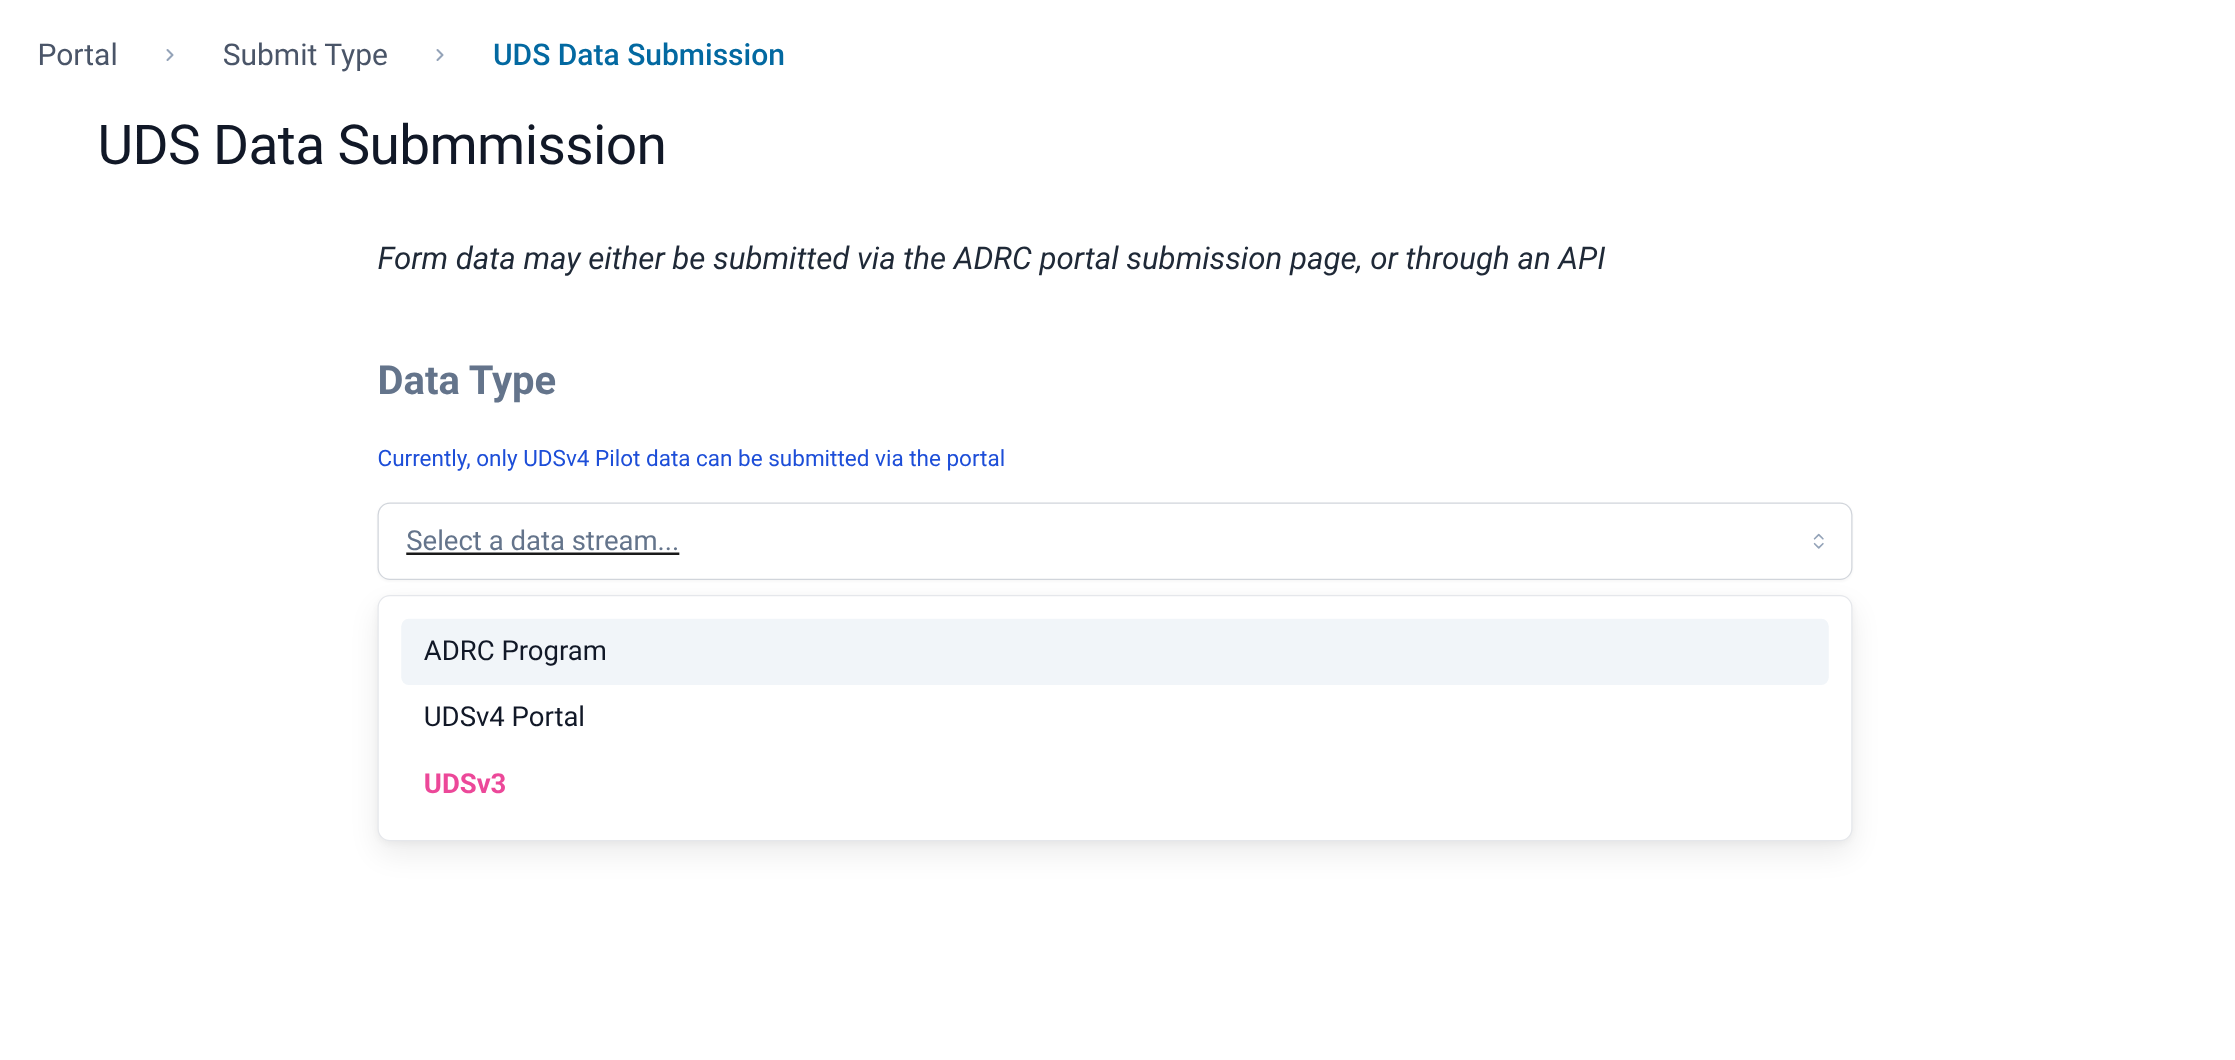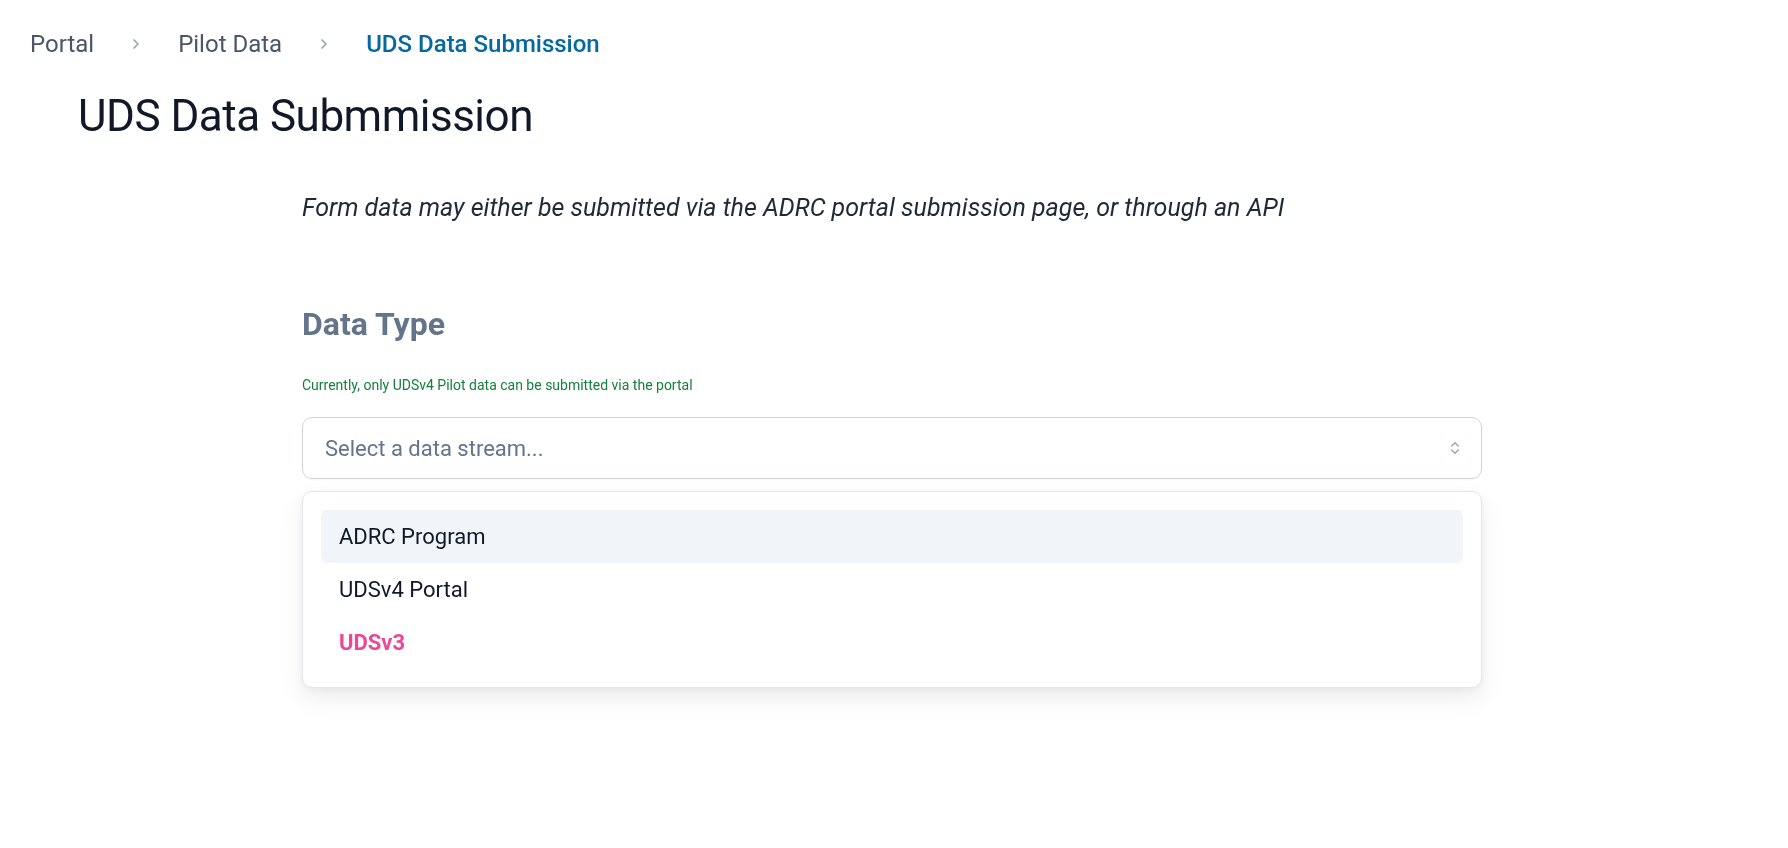--- a/index.html
+++ b/index.html
@@ -57,50 +57,51 @@
   
   .content {
     margin-left: 272px;
     max-width: 1180px;
   }
 
   .intro {
     font-style: italic;
     font-size: 25px;
     color: #1f2937;
-    margin-bottom: 80px;
+    margin-bottom: 60px;
     line-height: 1.4;
   }
 
   .section-heading {
     font-size: 32px;
     font-weight: 700;
     color: #64748b;
     margin-bottom: 34px;
   }
 
   .section-sub {
-    font-size: 14px;
-    color: #15803d;
+    font-size: 18px;
+    color: #1d4ed8;
     margin-bottom: 24px;
   }
 
   
   .select-box {
     position: relative;
     width: 100%;
     border: 1px solid #d1d5db;
     border-radius: 10px;
     background: #ffffff;
     height: 62px;
     display: flex;
     align-items: center;
     padding: 0 50px 0 22px;
     cursor: pointer;
     box-shadow: 0 1px 2px rgba(0,0,0,0.03);
+    text-decoration: underline;
   }
   .select-placeholder {
     font-size: 22px;
     color: #64748b;
   }
   .select-caret {
     position: absolute;
     right: 18px;
     top: 50%;
     transform: translateY(-50%);
@@ -145,21 +146,21 @@
 </head>
 <body>
 
 <nav class="breadcrumb">
   <a href="#">Portal</a>
   <span class="sep">
     <svg viewBox="0 0 24 24" fill="none" stroke-width="2.5" stroke-linecap="round" stroke-linejoin="round">
         <polyline points="9 18 15 12 9 6"></polyline>
       </svg>
   </span>
-  <a href="#">Pilot Data</a>
+  <a href="#">Submit Type</a>
   <span class="sep">
     <svg viewBox="0 0 24 24" fill="none" stroke-width="2.5" stroke-linecap="round" stroke-linejoin="round">
         <polyline points="9 18 15 12 9 6"></polyline>
       </svg>
   </span>
   <span class="current">UDS Data Submission</span>
 </nav>
 
 <h1 class="page-title">UDS Data Submmission</h1>
 

